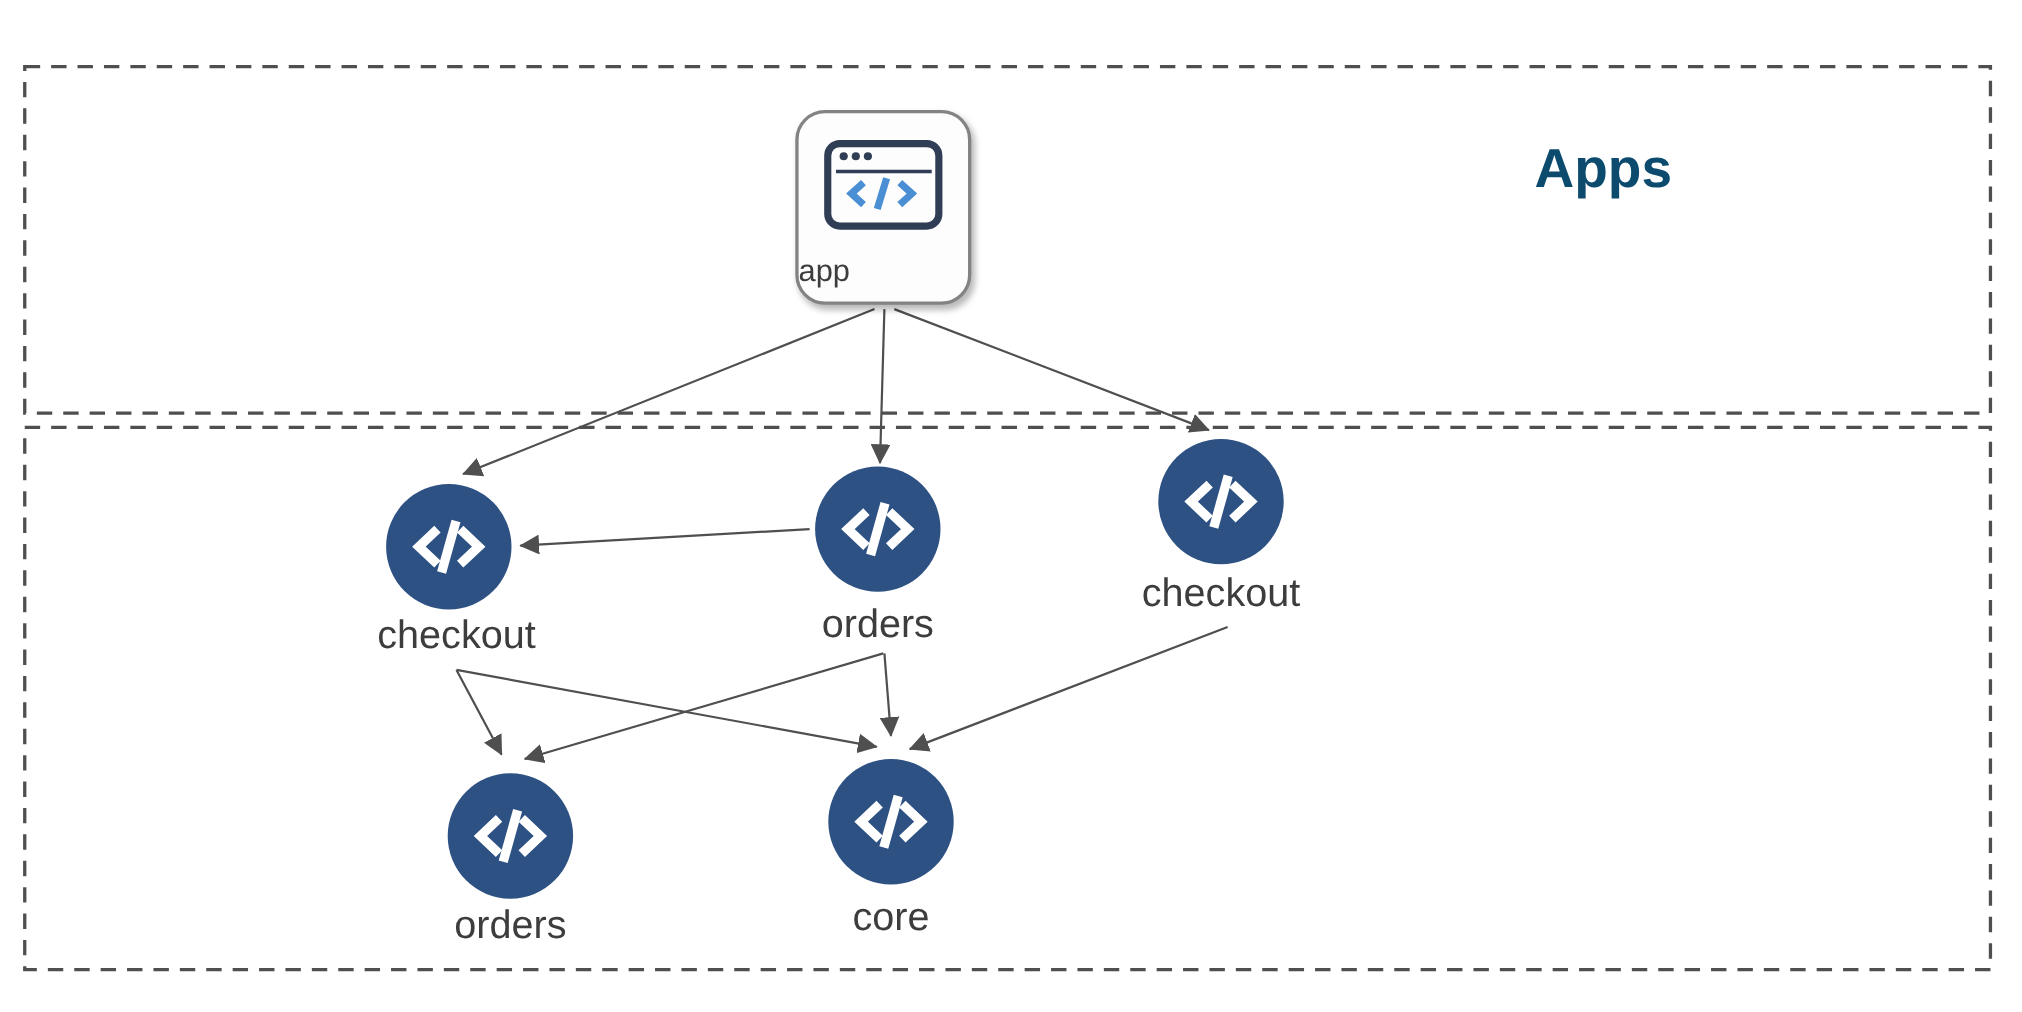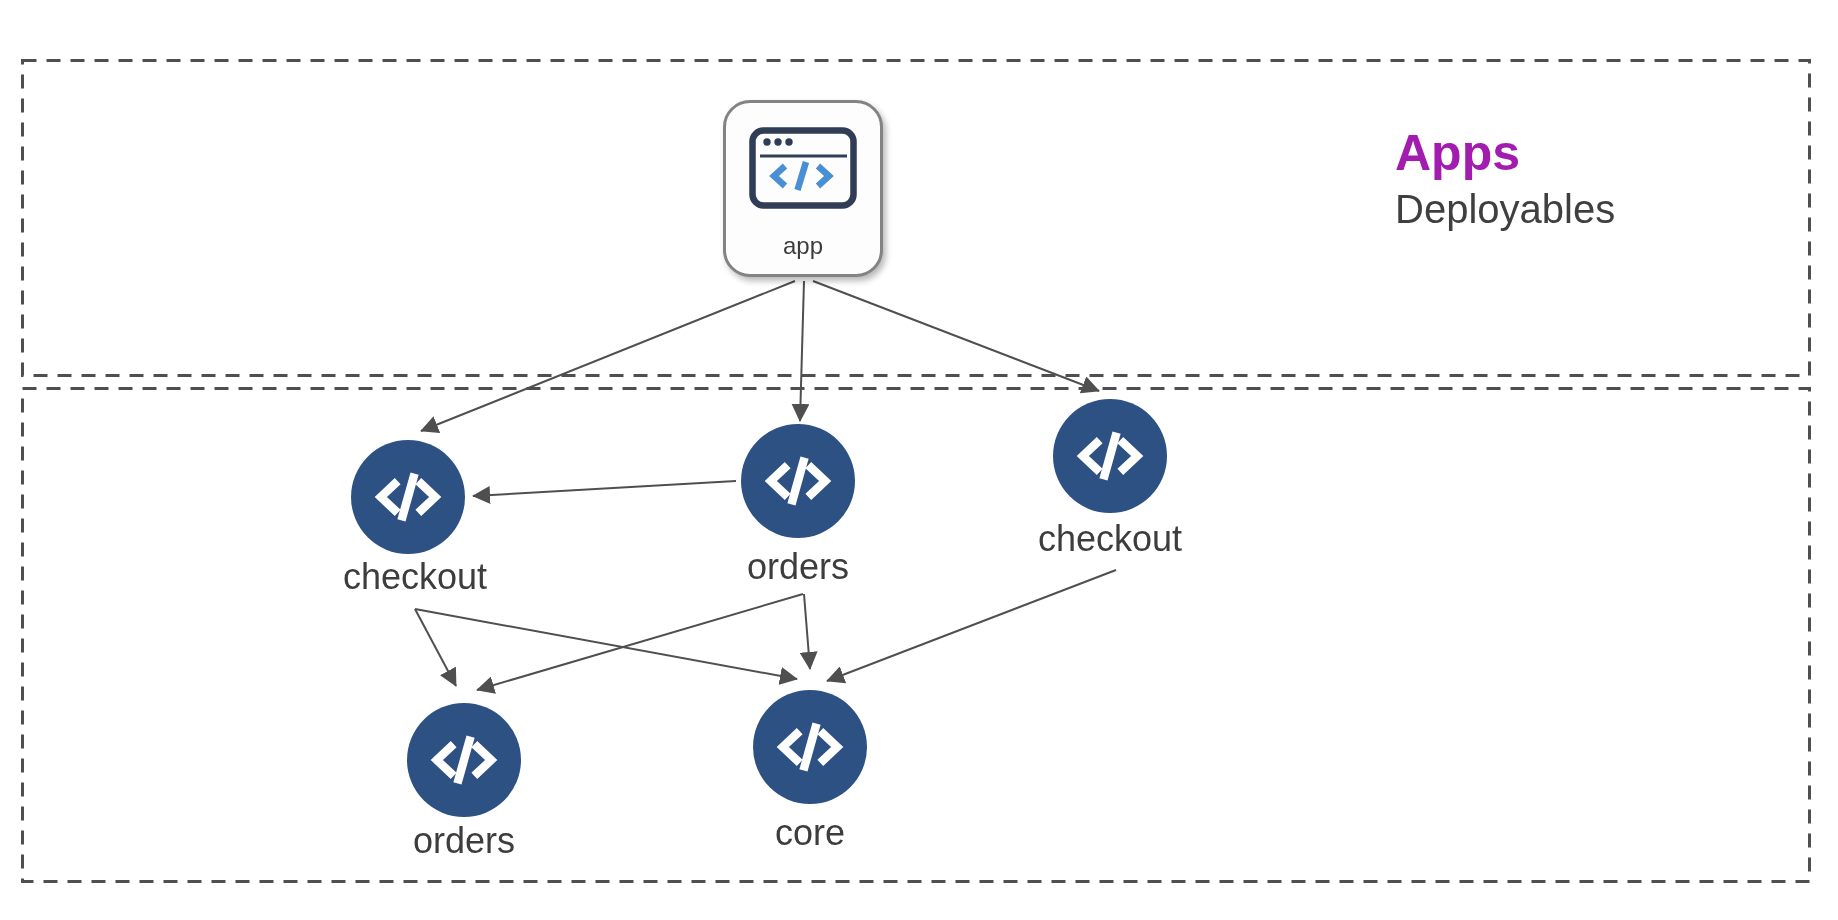--- a/index.html
+++ b/index.html
@@ -53,22 +53,21 @@
     align-items: center;
     z-index: 2;
   }
   .browser-icon {
     margin-top: 23px;
   }
   .app-label {
     position: absolute;
     bottom: 8px;
     width: 100%;
-    text-align: center;
-    font-size: 24px;
+    font-size: 28px;
     line-height: 40px;
     color: var(--text, #3d3d3d);
   }
   
   .lib-node {
     position: absolute;
     width: 114px;
     height: 114px;
     border-radius: 50%;
     background: var(--node-fill, #2d5183);
@@ -88,21 +87,21 @@
   }
   
   .section-label {
     position: absolute;
     z-index: 2;
   }
   .section-title {
     font-size: 50px;
     line-height: 62px;
     font-weight: 700;
-    color: #a21caf;
+    color: #0c4a6e;
   }
   .section-subtitle {
     font-size: 40px;
     line-height: 50px;
     font-weight: 400;
     color: #3f3f3f;
   }
 </style>
 </head>
 <body>
@@ -180,16 +179,15 @@
 
   <div class="lib-node" style="left:753px;top:690px">
     <svg width="68" height="60" viewBox="0 0 72 64" style="color:#ffffff">
         <use href="#code-glyph"></use>
       </svg>
   </div>
   <div class="node-label" style="left:810px;top:812px">core</div>
 
   <div class="section-label" style="left:1395px;top:122px">
     <div class="section-title">Apps</div>
-    <div class="section-subtitle">Deployables</div>
   </div>
 
 </div>
 
 </body></html>

